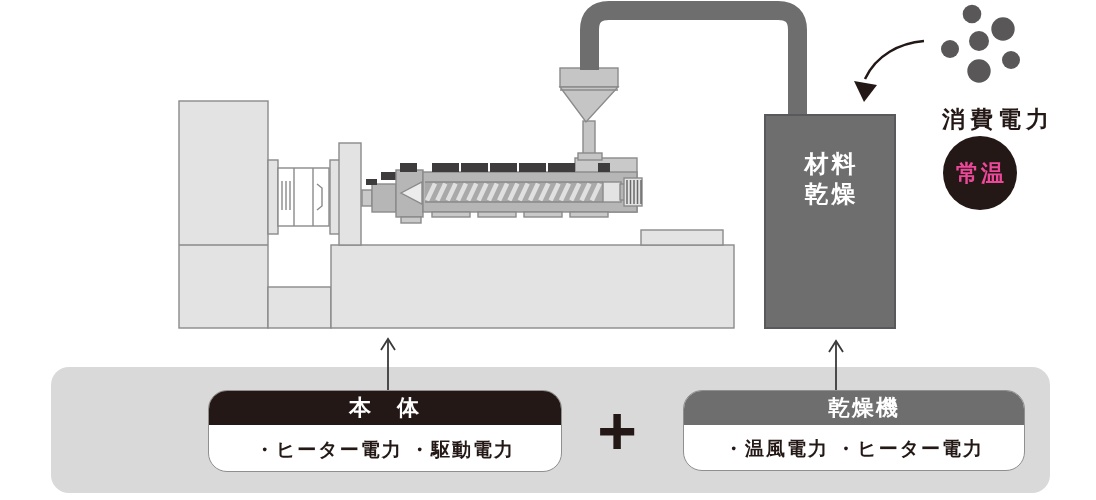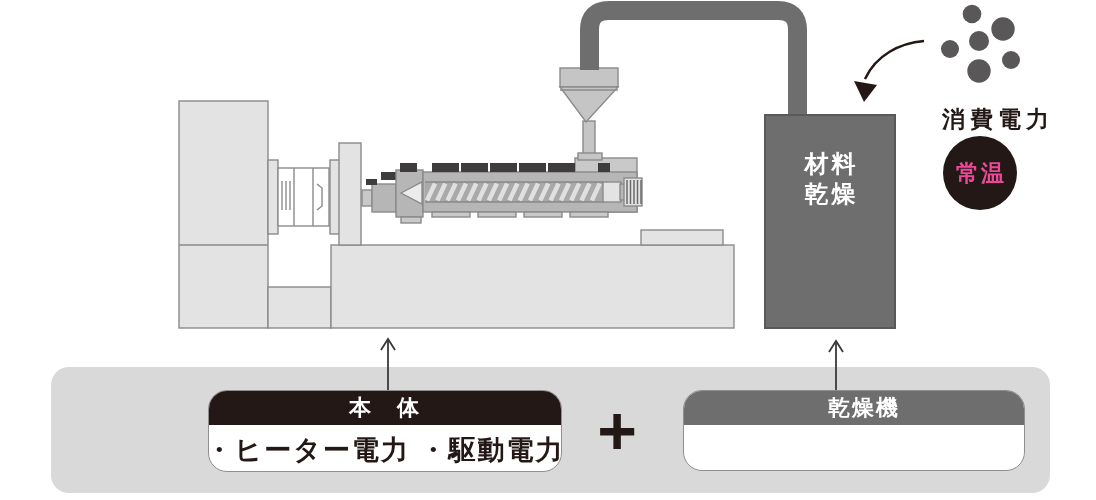--- a/index.html
+++ b/index.html
@@ -50,21 +50,21 @@
     height:34px;display:flex;align-items:center;justify-content:center;
     color:#fff;font-size:22px;font-weight:700;letter-spacing:2px;
     border-bottom:3px solid #fff;flex:0 0 auto;
   }
   .unit-box.main-unit{left:208px;top:390px;width:354px;height:82px;}
   .unit-box.main-unit .hd{background:var(--ink);}
   .unit-box.dryer-unit{left:683px;top:390px;width:342px;height:81px;}
   .unit-box.dryer-unit .hd{background:var(--gray);padding-left:20px;}
   .unit-box .bd{
     flex:1;display:flex;align-items:center;justify-content:center;
-    font-size:27px;font-weight:700;letter-spacing:2px;color:var(--ink);white-space:nowrap;
+    font-size:19px;font-weight:700;letter-spacing:2px;color:var(--ink);white-space:nowrap;
   }
   .plus{
     left:589px;top:401px;width:56px;height:58px;display:flex;align-items:center;justify-content:center;
     font-size:68px;font-weight:900;color:var(--ink);line-height:1;
   }
 </style>
 </head>
 <body>
 
 <div class="stage">
@@ -208,15 +208,16 @@
 
   <div class="overlay unit-box main-unit">
     <div class="hd">本　体</div>
     <div class="bd">・ヒーター電力 ・駆動電力</div>
   </div>
 
   <div class="overlay plus">+</div>
 
   <div class="overlay unit-box dryer-unit">
     <div class="hd">乾燥機</div>
+    <div class="bd">・温風電力 ・ヒーター電力</div>
   </div>
 
 </div>
 
 </body></html>

